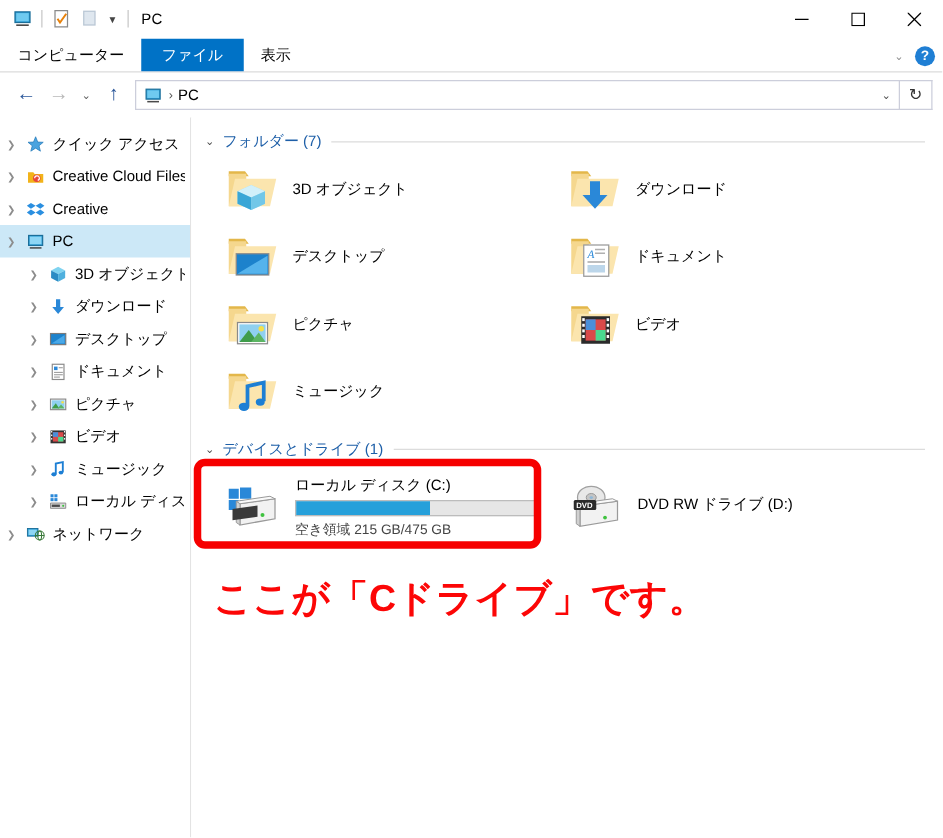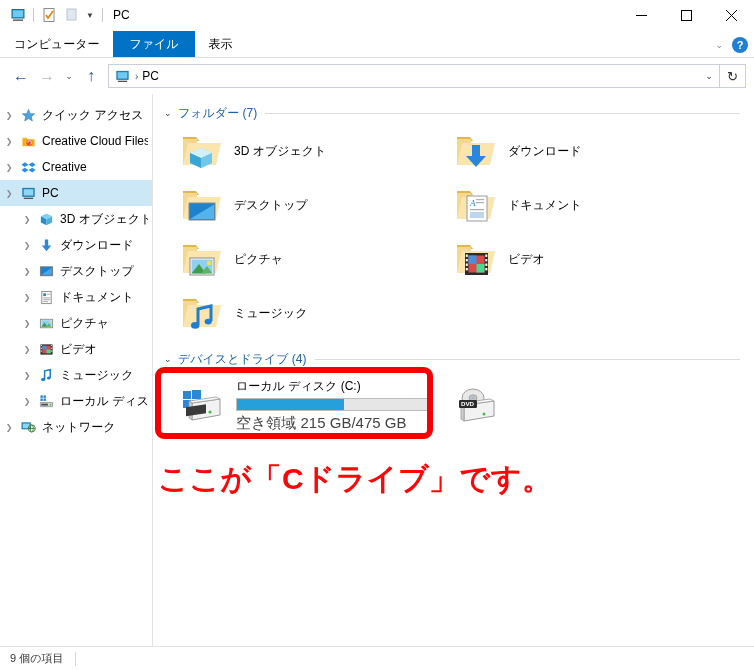--- a/index.html
+++ b/index.html
@@ -193,21 +193,21 @@
   .drive-tile .dicon { width: 50px; flex: 0 0 50px; display: flex; align-items: center; justify-content: center; }
   .drive-info { margin-left: 8px; width: 200px; }
   .drive-name { font-size: 12px; color: #000; margin-bottom: 3px; }
   .bar-outer {
     width: 196px; height: 13px;
     border: 1px solid #bcbcbc;
     background: #e6e6e6;
     margin-bottom: 3px;
   }
   .bar-fill { height: 100%; background: #26a0da; }
-  .drive-free { font-size: 15px; color: #444; }
+  .drive-free { font-size: 11px; color: #444; }
 
   
   .red-box {
     position: absolute;
     border: 6px solid #f60000;
     border-radius: 9px;
     pointer-events: none;
   }
   .red-note {
     position: absolute;
@@ -604,21 +604,21 @@
               <ellipse cx="27.2" cy="27.6" rx="3.6" ry="2.9" fill="#1d7fd4"></ellipse>
             </svg>
           </span>
           <span class="tlbl">ミュージック</span>
         </div>
 
       </div>
 
       <div class="group-head">
         <span class="group-chev">⌄</span>
-        <span class="group-title">デバイスとドライブ (4)</span>
+        <span class="group-title">デバイスとドライブ (1)</span>
         <span class="group-rule"></span>
       </div>
 
       <div class="drive-grid">
 
         <div class="drive-tile">
           <span class="dicon">
             <svg width="46" height="40" viewBox="0 0 46 40">
               <rect x="3" y="6" width="8" height="8" fill="#2a88d8"></rect>
               <rect x="12" y="5" width="9" height="9" fill="#2a88d8"></rect>
@@ -647,28 +647,27 @@
               <ellipse cx="19" cy="13" rx="4" ry="3.2" fill="#c4c4c4" stroke="#9a9a9a" stroke-width="0.8"></ellipse>
               <ellipse cx="19" cy="13" rx="1.4" ry="1.1" fill="#8fb8d8"></ellipse>
               <path d="M10 20 L40 16 L40 31 L10 36 Z" fill="#f2f2f2" stroke="#9a9a9a" stroke-width="1"></path>
               <path d="M10 20 L40 16 L36 14 L7 18 Z" fill="#fafafa" stroke="#9a9a9a" stroke-width="0.8"></path>
               <path d="M7 18 L10 20 L10 36 L7 34 Z" fill="#d0d0d0" stroke="#9a9a9a" stroke-width="0.8"></path>
               <rect x="5" y="15" width="18" height="8" rx="1.2" fill="#2b2b2b"></rect>
               <text x="7" y="21.2" font-family="Liberation Sans, sans-serif" font-size="6.2" font-weight="bold" fill="#fff">DVD</text>
               <circle cx="30" cy="29" r="1.5" fill="#3fc23f"></circle>
             </svg>
           </span>
+          <span class="drive-info">
+            <span class="drive-name" style="display:block">DVD RW ドライブ (D:)</span>
+          </span>
         </div>
 
       </div>
 
       <div class="red-box" id="redbox" style="left: 2px; top: 273px; width: 278px; height: 72px;"></div>
-      <div class="red-note" id="rednote" style="left: 5px; top: 365px; color: rgb(252, 6, 6);">ここが「Cドライブ」です。</div>
+      <div class="red-note" id="rednote" style="left: 18px; top: 365px; color: rgb(252, 6, 6);">ここが「Cドライブ」です。</div>
 
     </div>
   </div>
 
-  <div class="statusbar">
-    <span class="status-text">9 個の項目</span>
-    <span class="status-sep"></span>
-  </div>
 
 </div>
 
 </body></html>

